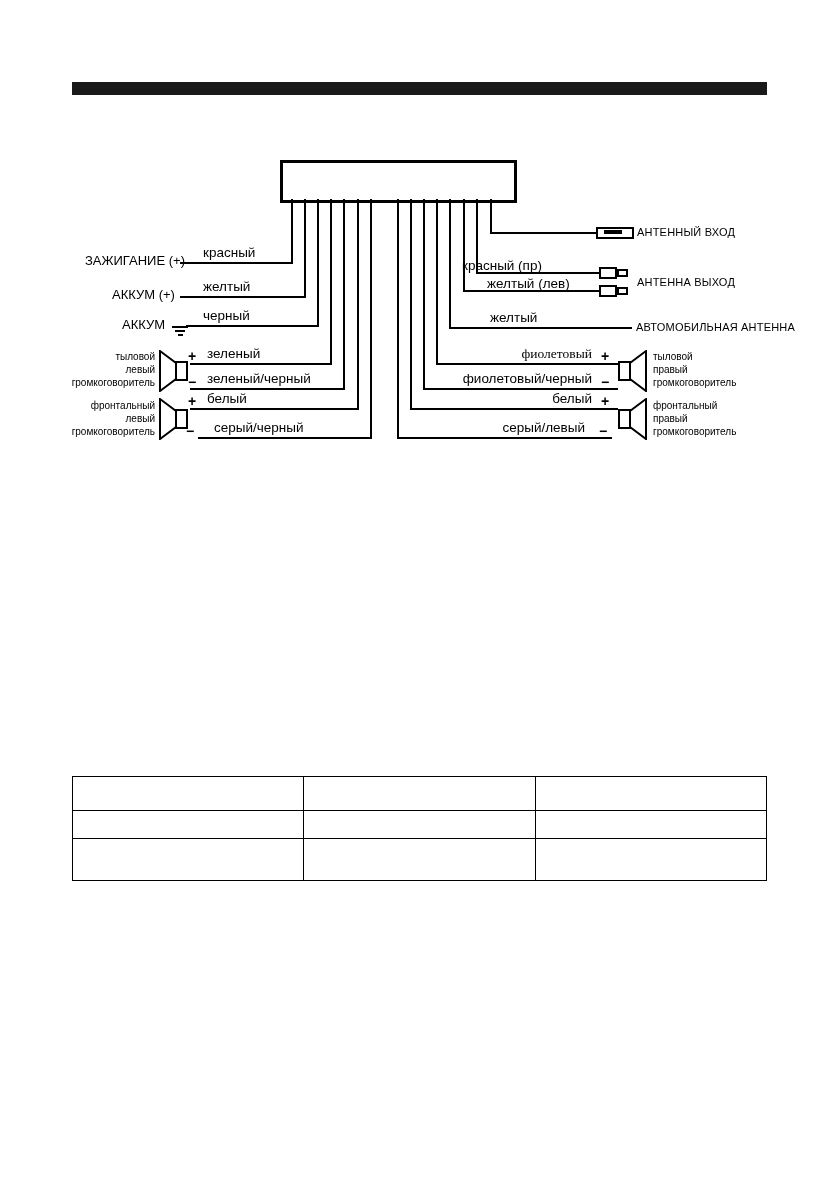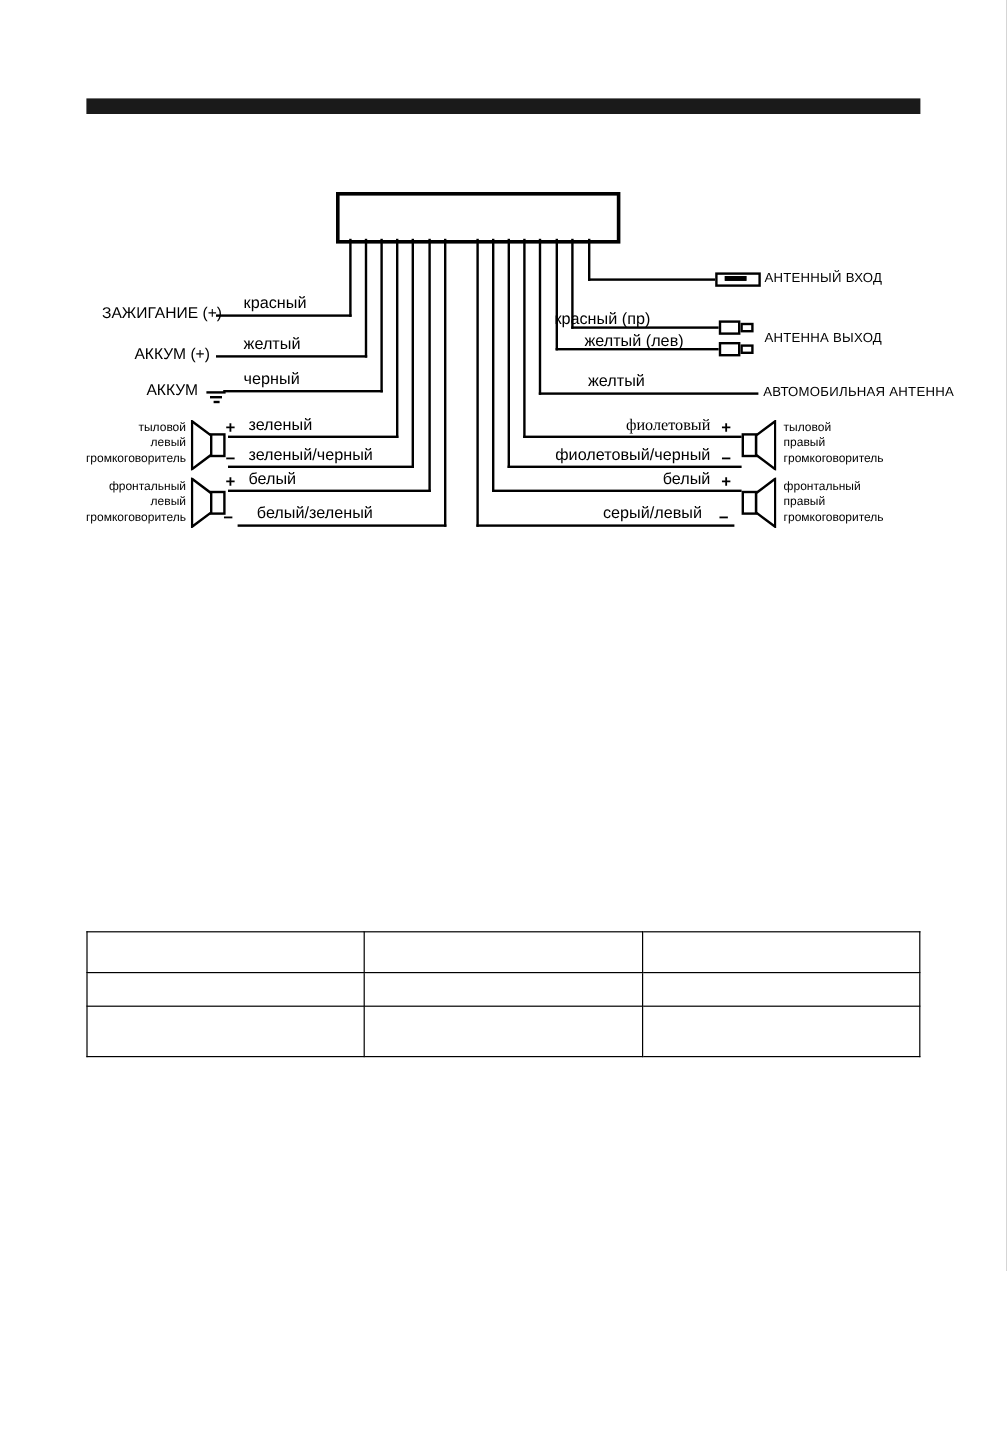--- a/index.html
+++ b/index.html
@@ -77,21 +77,21 @@
   <div class="lbl" style="left:85px;top:253px;">ЗАЖИГАНИЕ (+)</div>
   <div class="lbl" style="left:112px;top:287px;">АККУМ (+)</div>
   <div class="lbl" style="left:122px;top:317px;">АККУМ</div>
 
   <div class="wire-lbl" style="left:203px;top:245px;">красный</div>
   <div class="wire-lbl" style="left:203px;top:279px;">желтый</div>
   <div class="wire-lbl" style="left:203px;top:308px;">черный</div>
   <div class="wire-lbl" style="left:207px;top:346px;">зеленый</div>
   <div class="wire-lbl" style="left:207px;top:371px;">зеленый/черный</div>
   <div class="wire-lbl" style="left:207px;top:391px;">белый</div>
-  <div class="wire-lbl" style="left:214px;top:420px;">белый/зеленый</div>
+  <div class="wire-lbl" style="left:214px;top:420px;">серый/черный</div>
 
   <div class="sign" style="left:188px;top:349px;">+</div>
   <div class="sign" style="left:188px;top:375px;">−</div>
   <div class="sign" style="left:188px;top:394px;">+</div>
   <div class="sign" style="left:186px;top:424px;">−</div>
 
   <div class="sign" style="left:601px;top:349px;">+</div>
   <div class="sign" style="left:601px;top:375px;">−</div>
   <div class="sign" style="left:601px;top:394px;">+</div>
   <div class="sign" style="left:599px;top:424px;">−</div>

